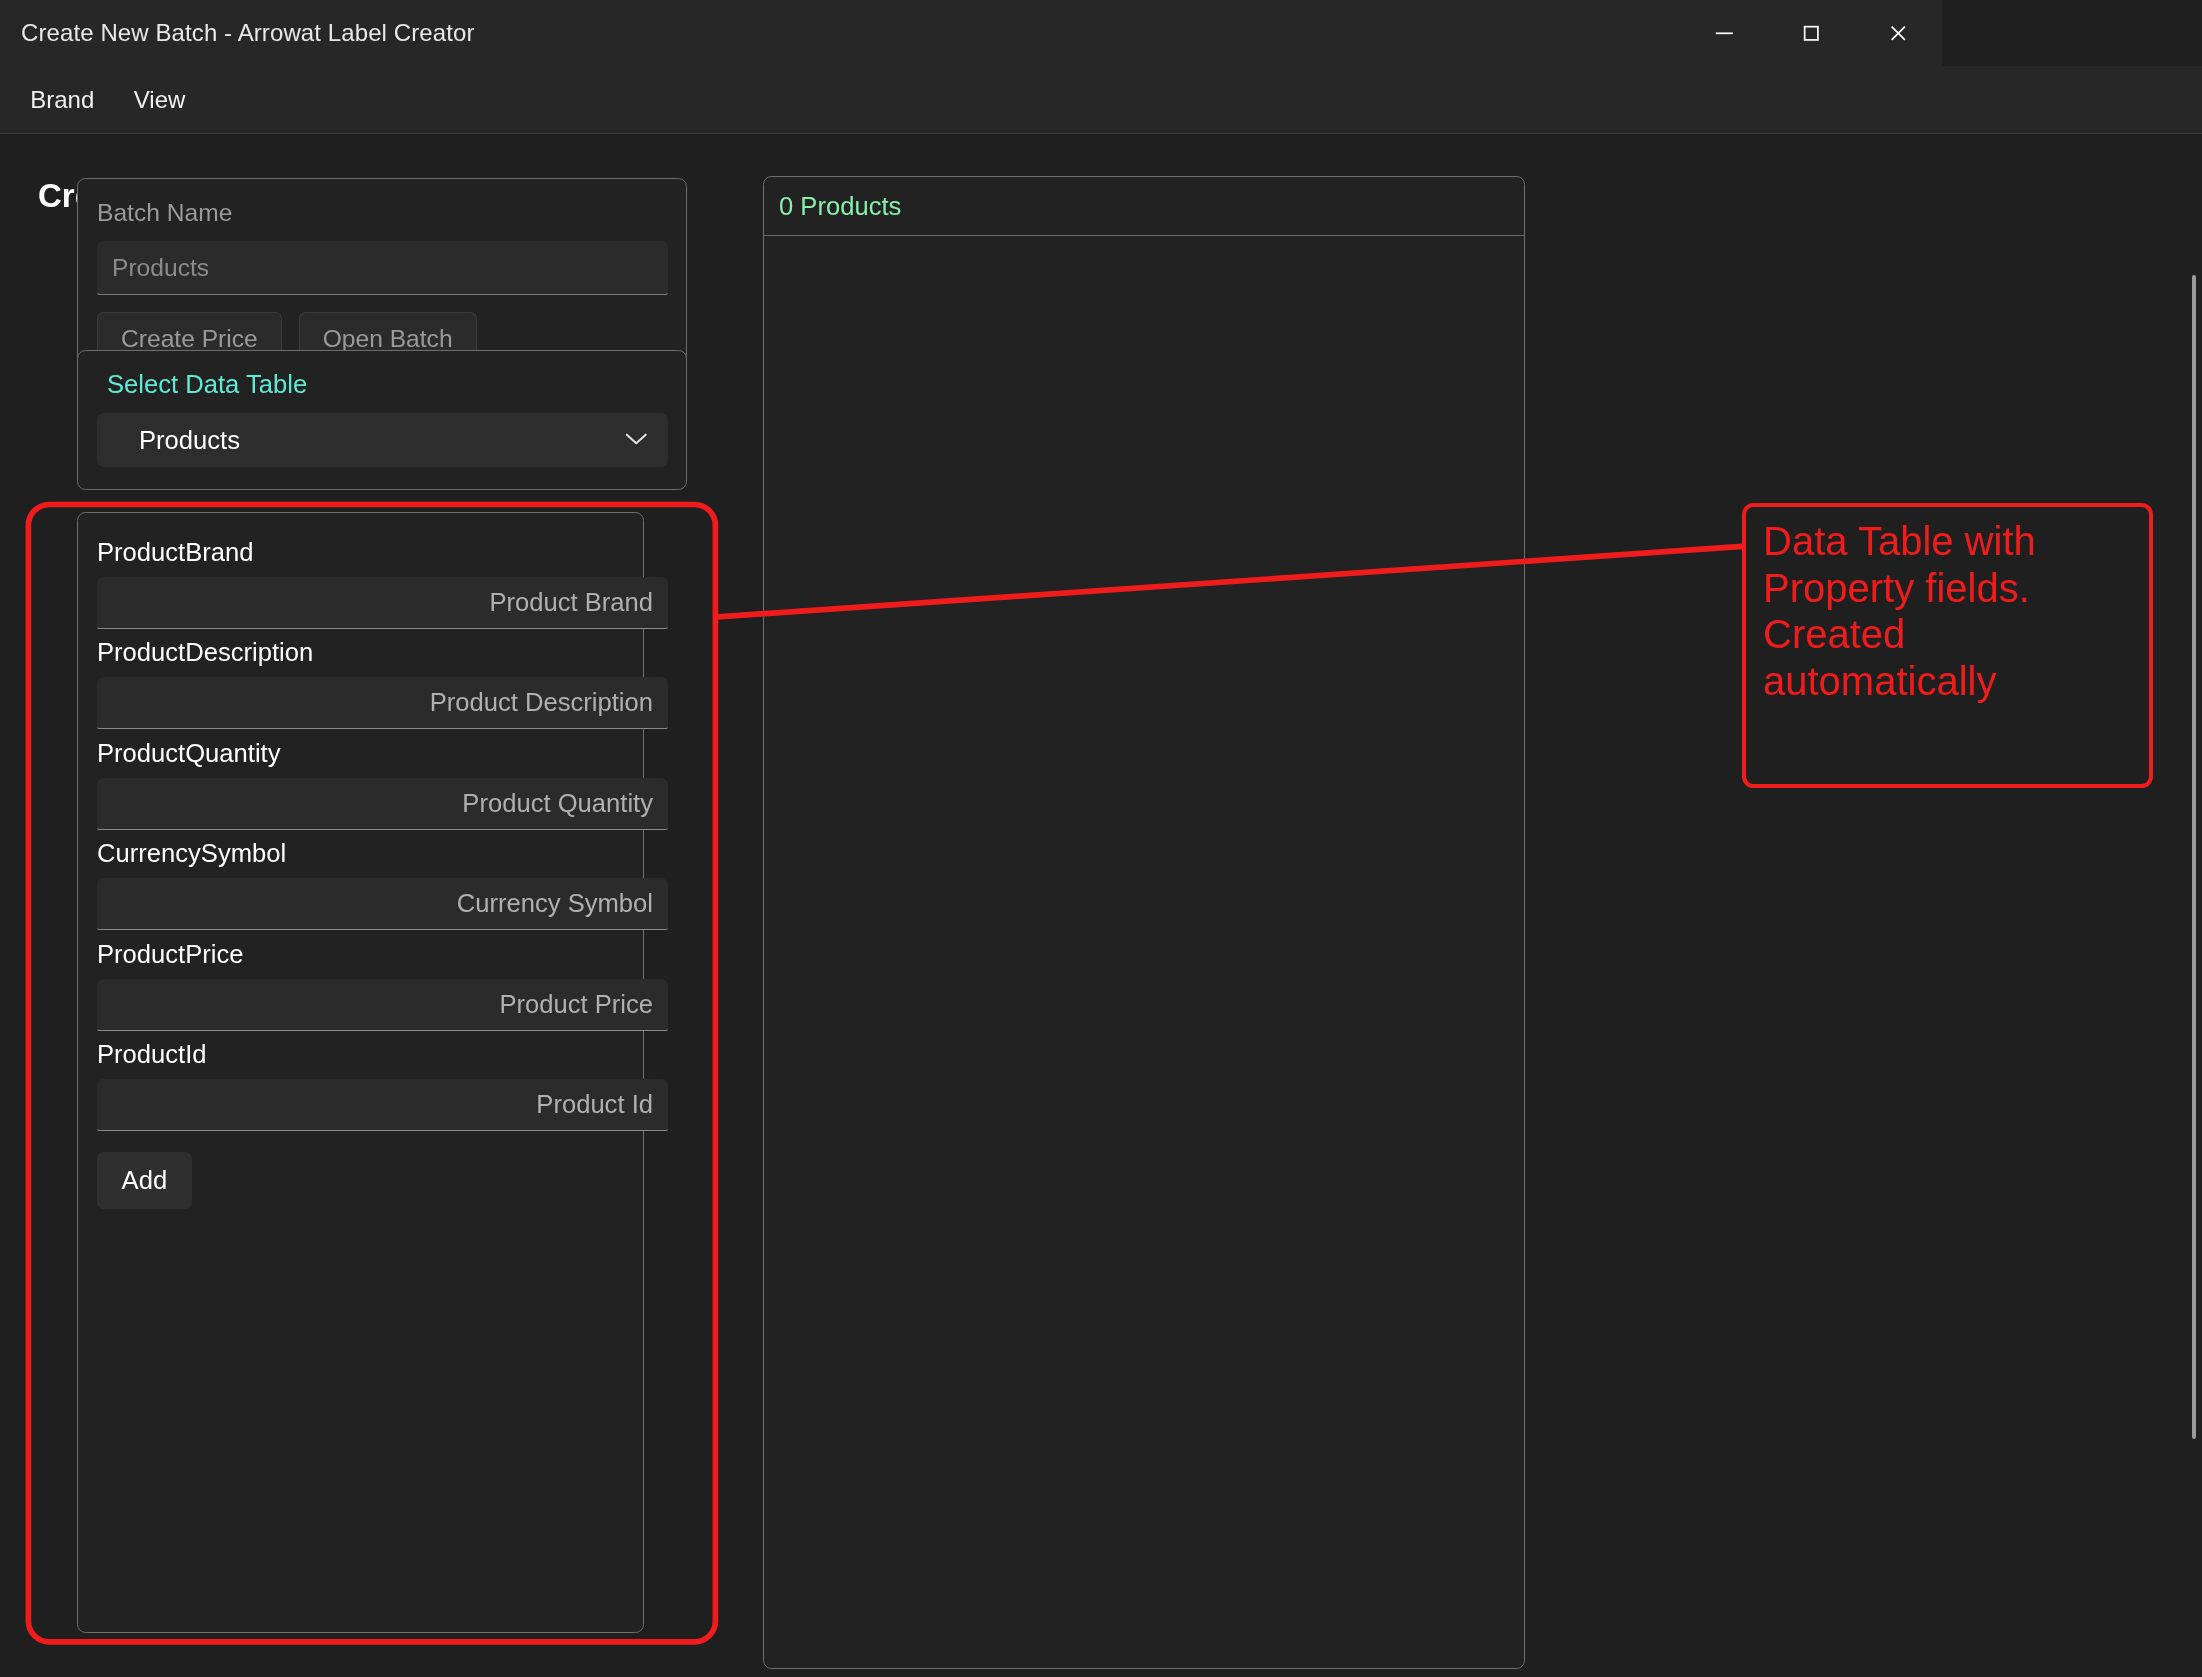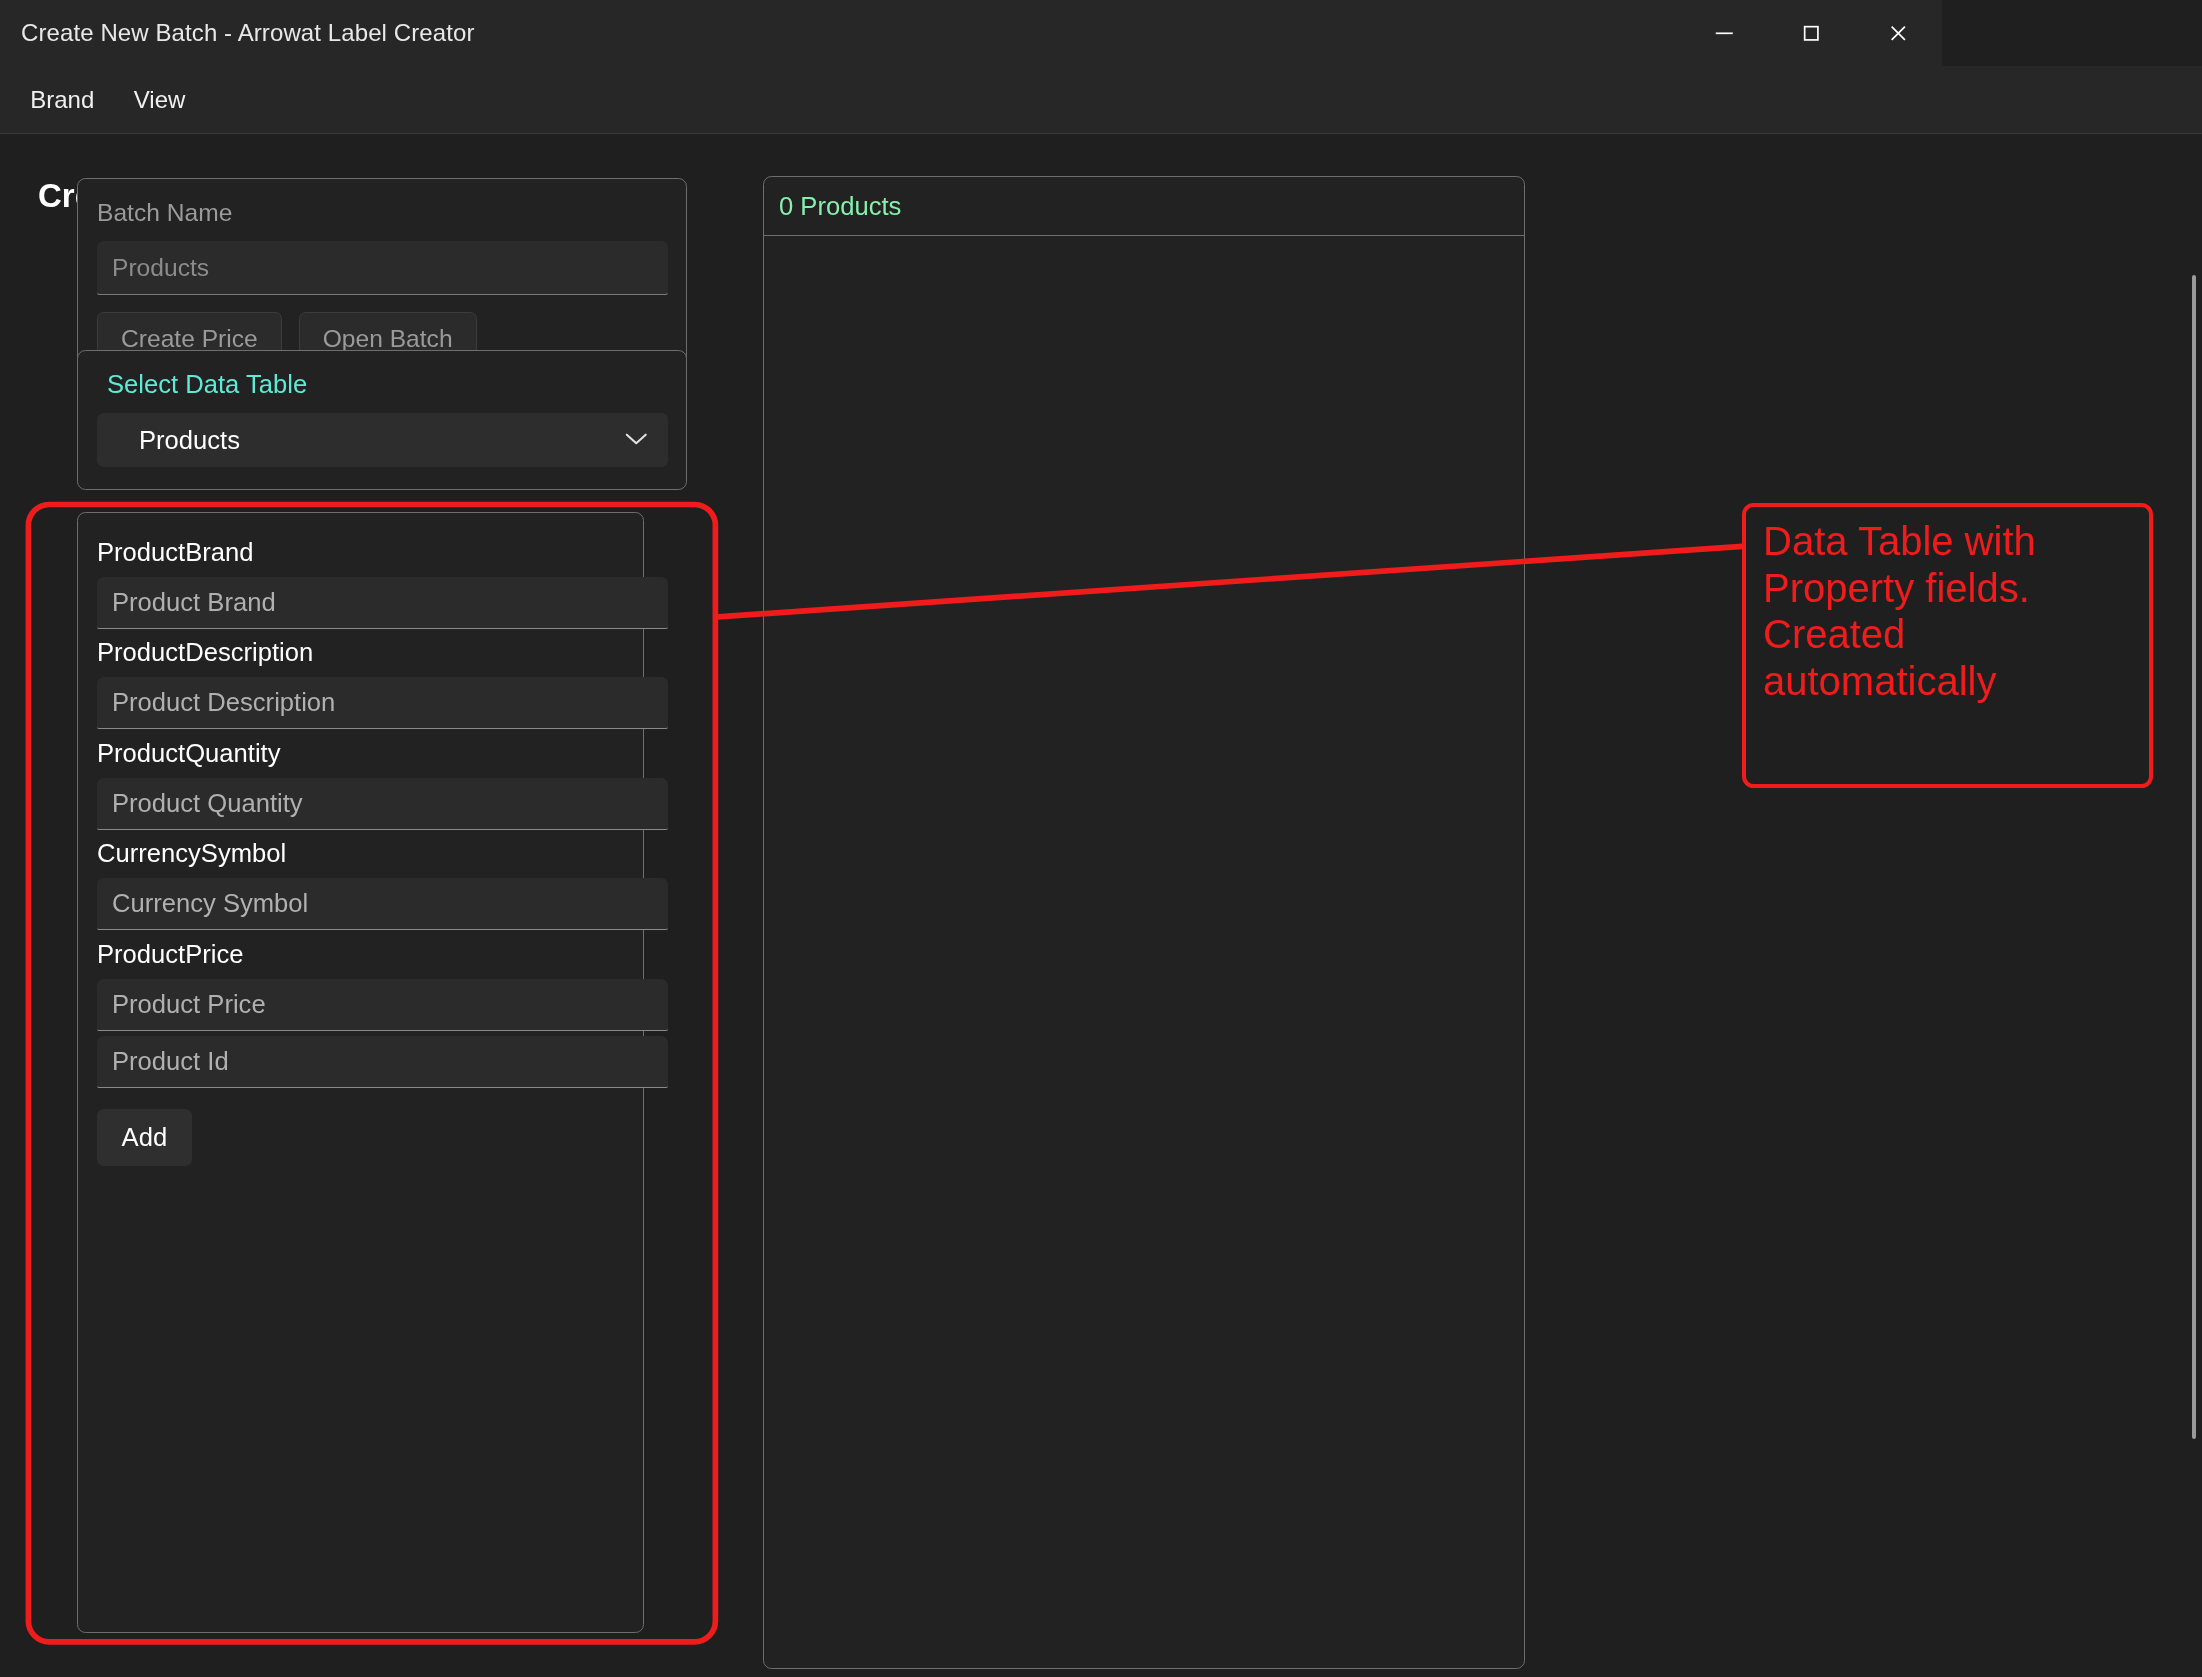--- a/index.html
+++ b/index.html
@@ -208,20 +208,21 @@
     border: none;
     border-bottom: 0.9px solid #8a8a8a;
     border-radius: 6.6px 6.6px 1.9px 1.9px;
     box-sizing: border-box;
     color: #ef4444;
     font-size: 25.6px;
     font-family: "Liberation Sans", sans-serif;
     padding: 0 15px;
     outline: none;
     margin-bottom: 5.7px;
+    text-align: right;
   }
   .field-input::placeholder { color: #b0b0b0; opacity: 1; }
   .add-btn {
     margin-top: 15px;
     background: #2f2f2f;
     border: none;
     border-radius: 6.6px;
     color: #ffffff;
     font-size: 25.6px;
     font-family: "Liberation Sans", sans-serif;
@@ -369,20 +370,21 @@
     </div>
     <div class="field">
       <span class="field-label">CurrencySymbol</span>
       <input class="field-input" type="text" placeholder="Currency Symbol" style="">
     </div>
     <div class="field">
       <span class="field-label">ProductPrice</span>
       <input class="field-input" type="text" placeholder="Product Price" style="">
     </div>
     <div class="field">
+      <span class="field-label">ProductId</span>
       <input class="field-input" type="text" placeholder="Product Id" style="">
     </div>
     <div class="add-btn">Add</div>
   </div>
 
   <div class="card products-card">
     <div class="products-header">
       <span class="products-header-text">0 Products</span>
     </div>
     <div class="products-body"></div>

